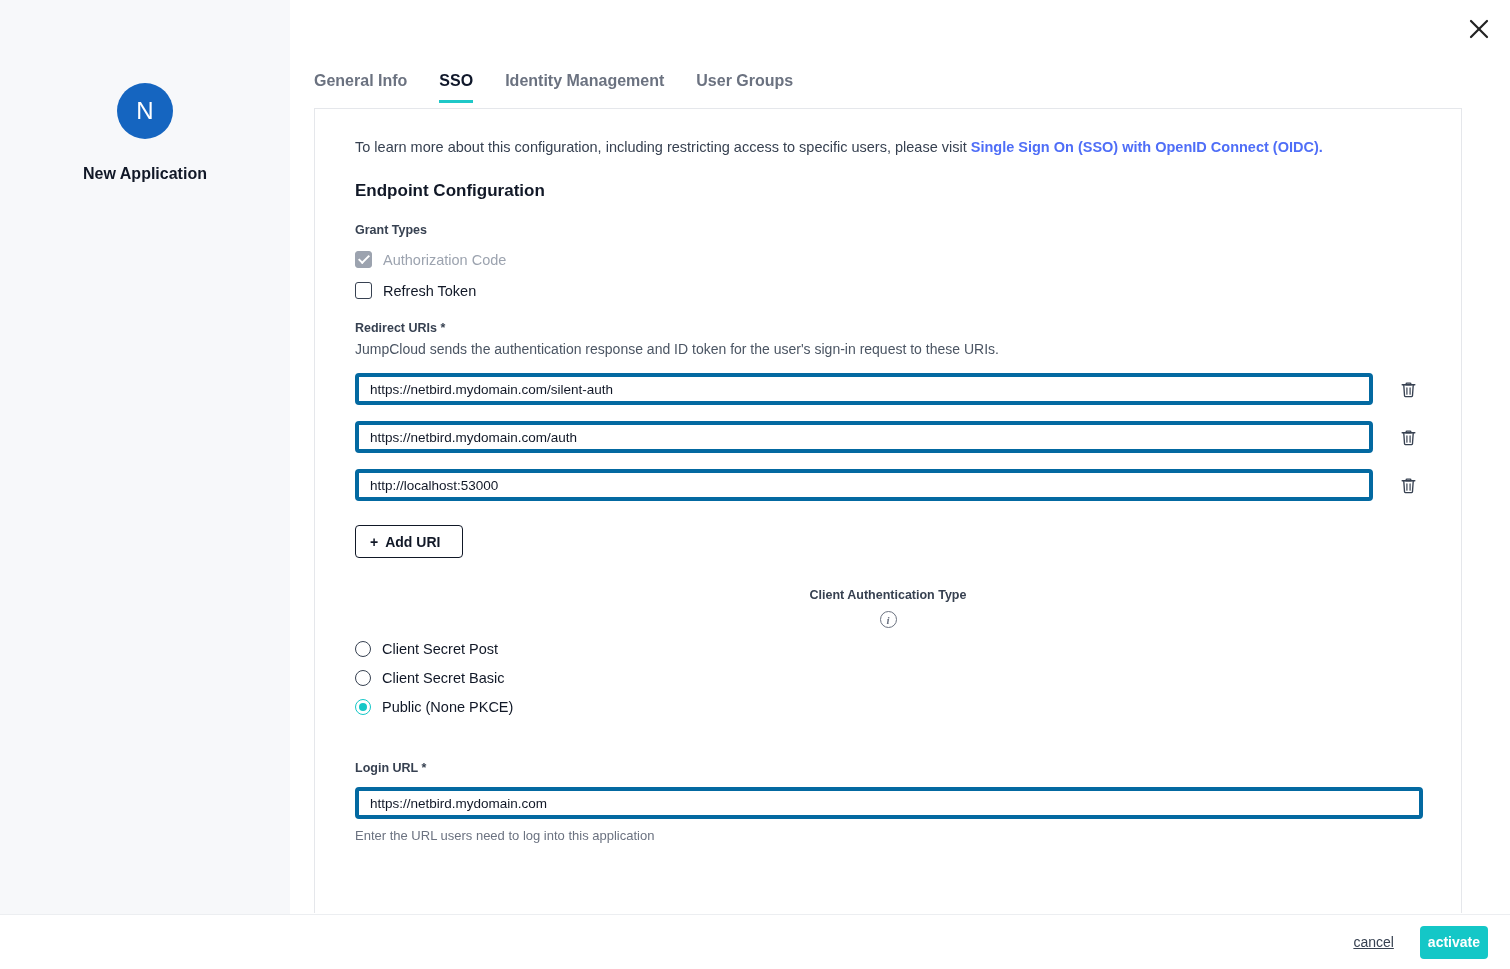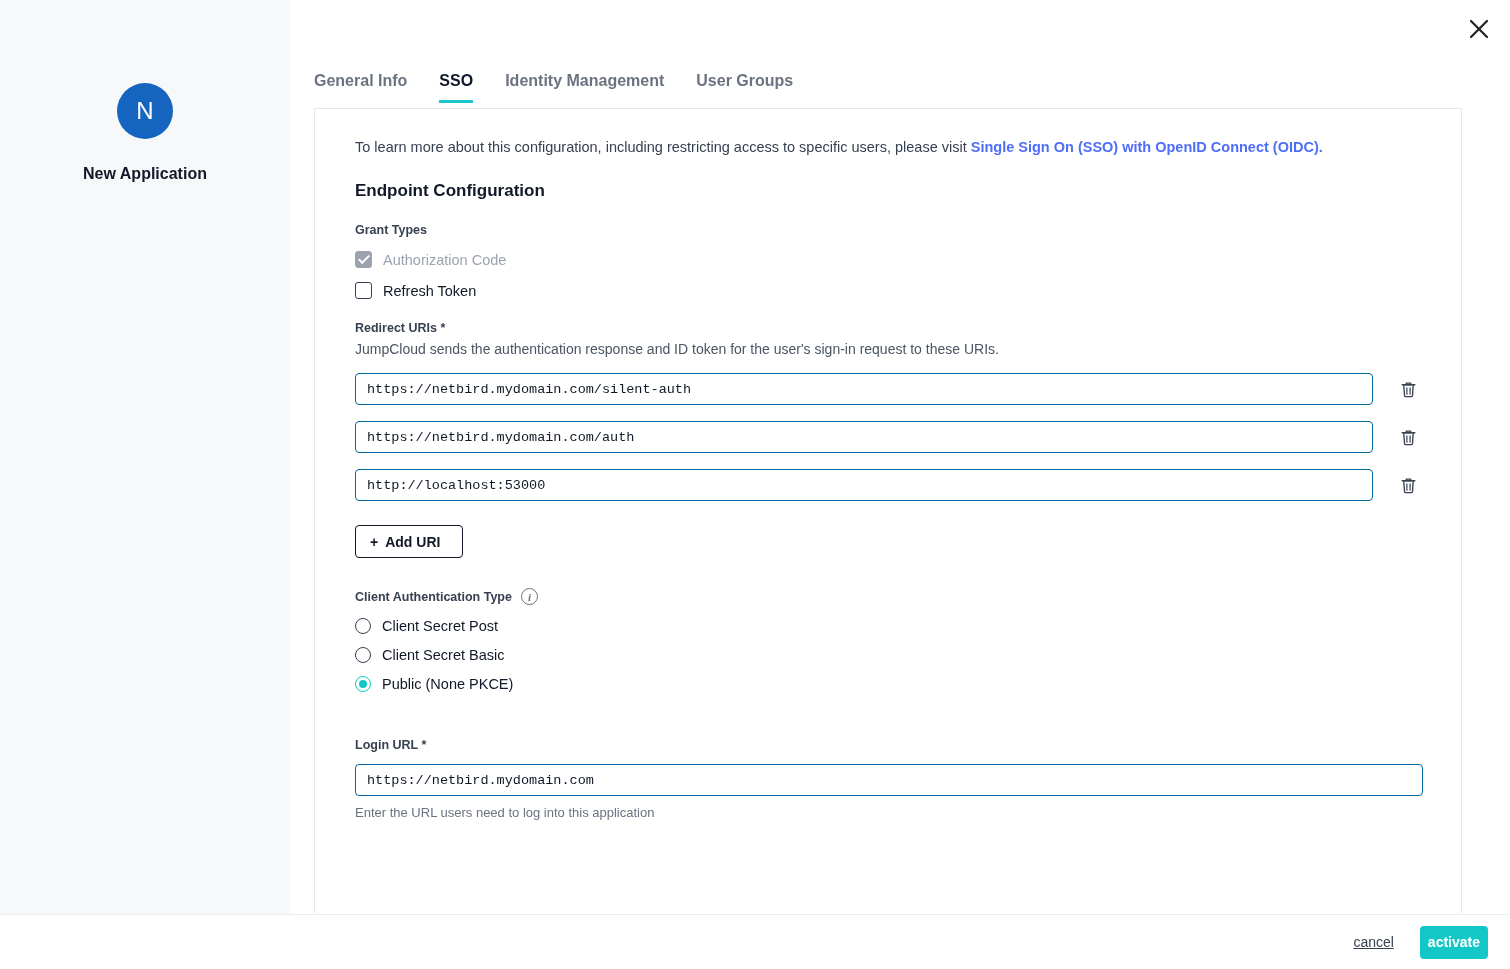--- a/index.html
+++ b/index.html
@@ -157,27 +157,27 @@
     color: #4b5563;
     margin: 6px 0 0 0;
   }
   .uri-row {
     display: flex;
     align-items: center;
     margin-top: 16px;
   }
   .text-input {
     height: 32px;
-    border: 1px solid #0369a1;
+    border: 4px solid #0369a1;
     border-radius: 4px;
     background: #fff;
     font-size: 13.5px;
     color: #111827;
     padding: 0 11px;
-    font-family: Liberation Mono, monospace;
+    font-family: Liberation Sans, sans-serif;
     outline: none;
     width: 1018px;
   }
   .trash {
     margin-left: 24px;
     width: 22px; height: 22px;
     color: #374151;
     cursor: pointer;
     display: flex; align-items: center; justify-content: center;
   }
@@ -195,20 +195,21 @@
     display: inline-flex;
     align-items: center;
     gap: 7px;
     cursor: pointer;
   }
   .cat-label-row {
     display: flex;
     align-items: center;
     gap: 9px;
     margin-top: 30px;
+    flex-direction: column;
   }
   .cat-label-row .field-label { margin: 0; }
   .info-icon {
     width: 17px; height: 17px;
     border-radius: 50%;
     border: 1.4px solid #6b7280;
     color: #6b7280;
     font-size: 11px;
     font-weight: bold;
     display: flex; align-items: center; justify-content: center;

